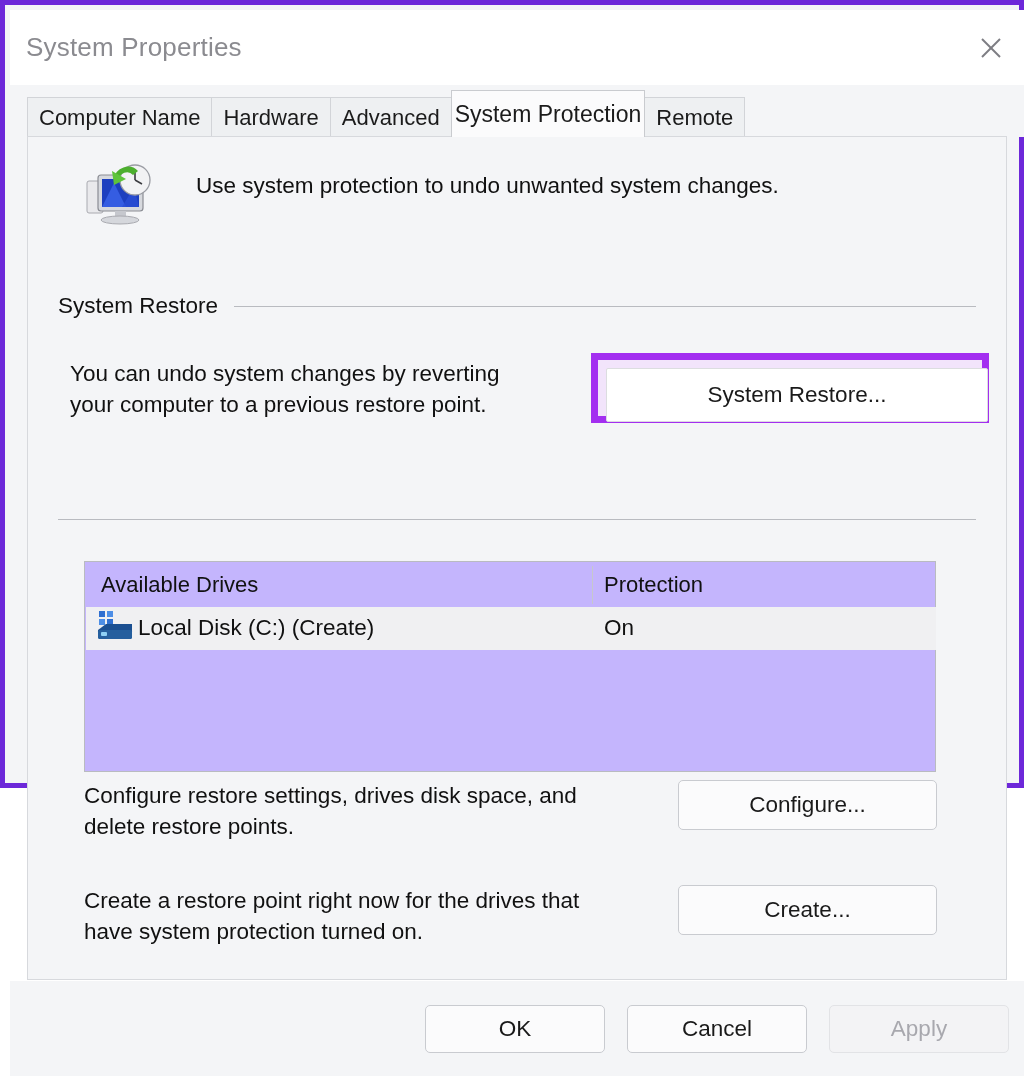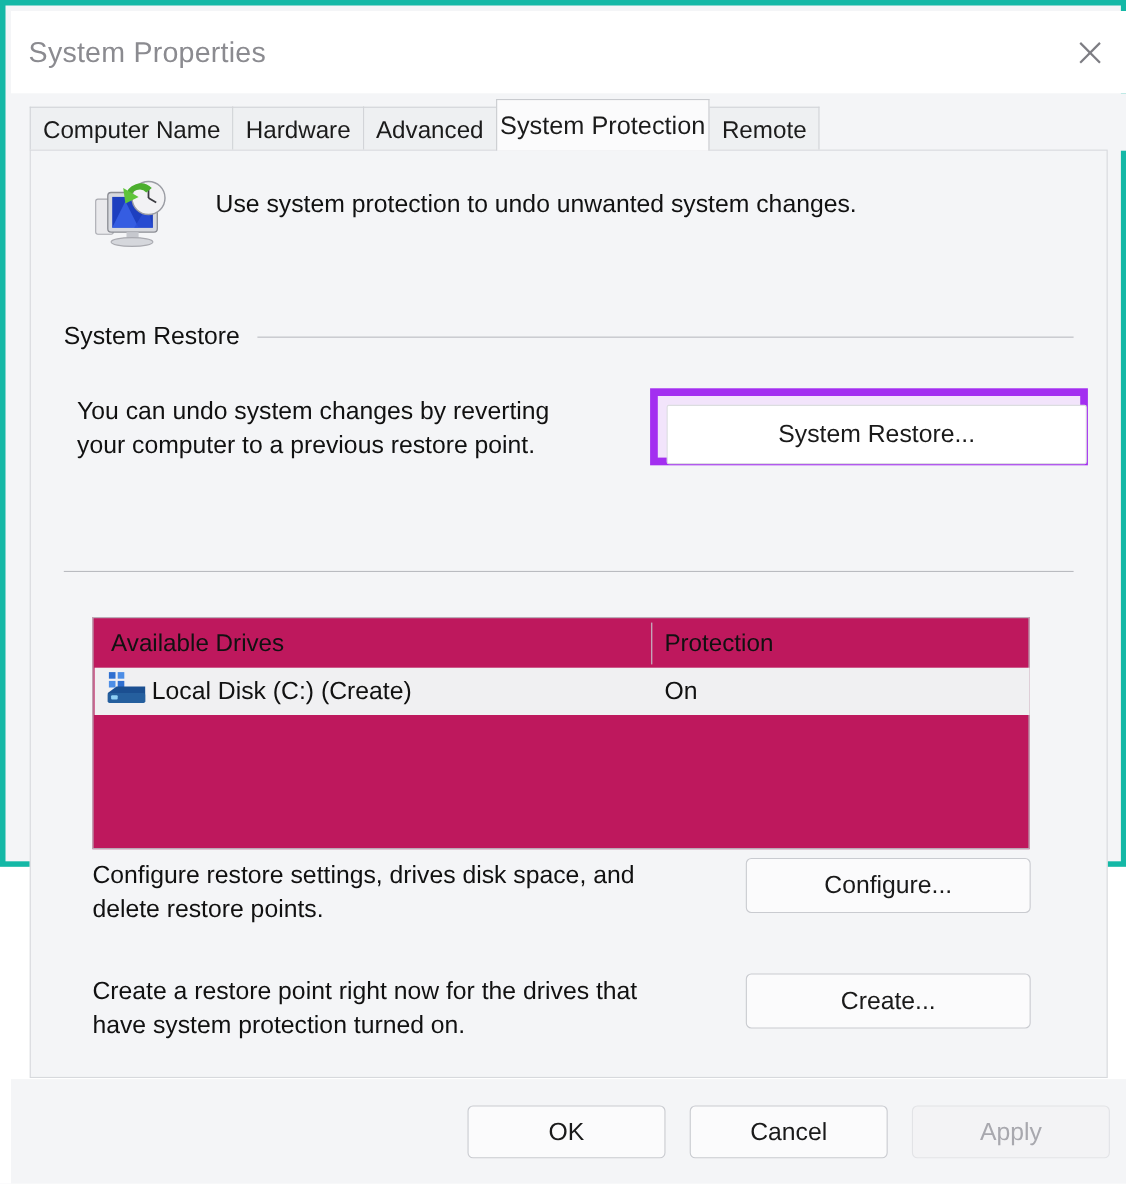--- a/index.html
+++ b/index.html
@@ -14,21 +14,21 @@
     overflow: hidden;
   }
 
   
   .window-frame {
     position: absolute;
     left: 0; top: 0;
     width: 1024px;
     height: 788px;
     box-sizing: border-box;
-    border: 5px solid #14b8a6;
+    border: 5px solid #6d28d9;
     background: #f4f5f7;
   }
 
   
   .title-bar {
     position: absolute;
     left: 5px; top: 5px;
     width: 1014px;
     height: 75px;
     background: #ffffff;
@@ -208,21 +208,21 @@
     background: #ffffff;
   }
 
   
   .drives-table {
     position: absolute;
     left: 78px;
     top: 556px;
     width: 852px;
     height: 211px;
-    background: #be185d;
+    background: #c4b5fd;
     border: 1px solid #b9bbc0;
     box-sizing: border-box;
   }
   .table-head {
     position: relative;
     height: 45px;
     display: flex;
     align-items: center;
   }
   .th {

